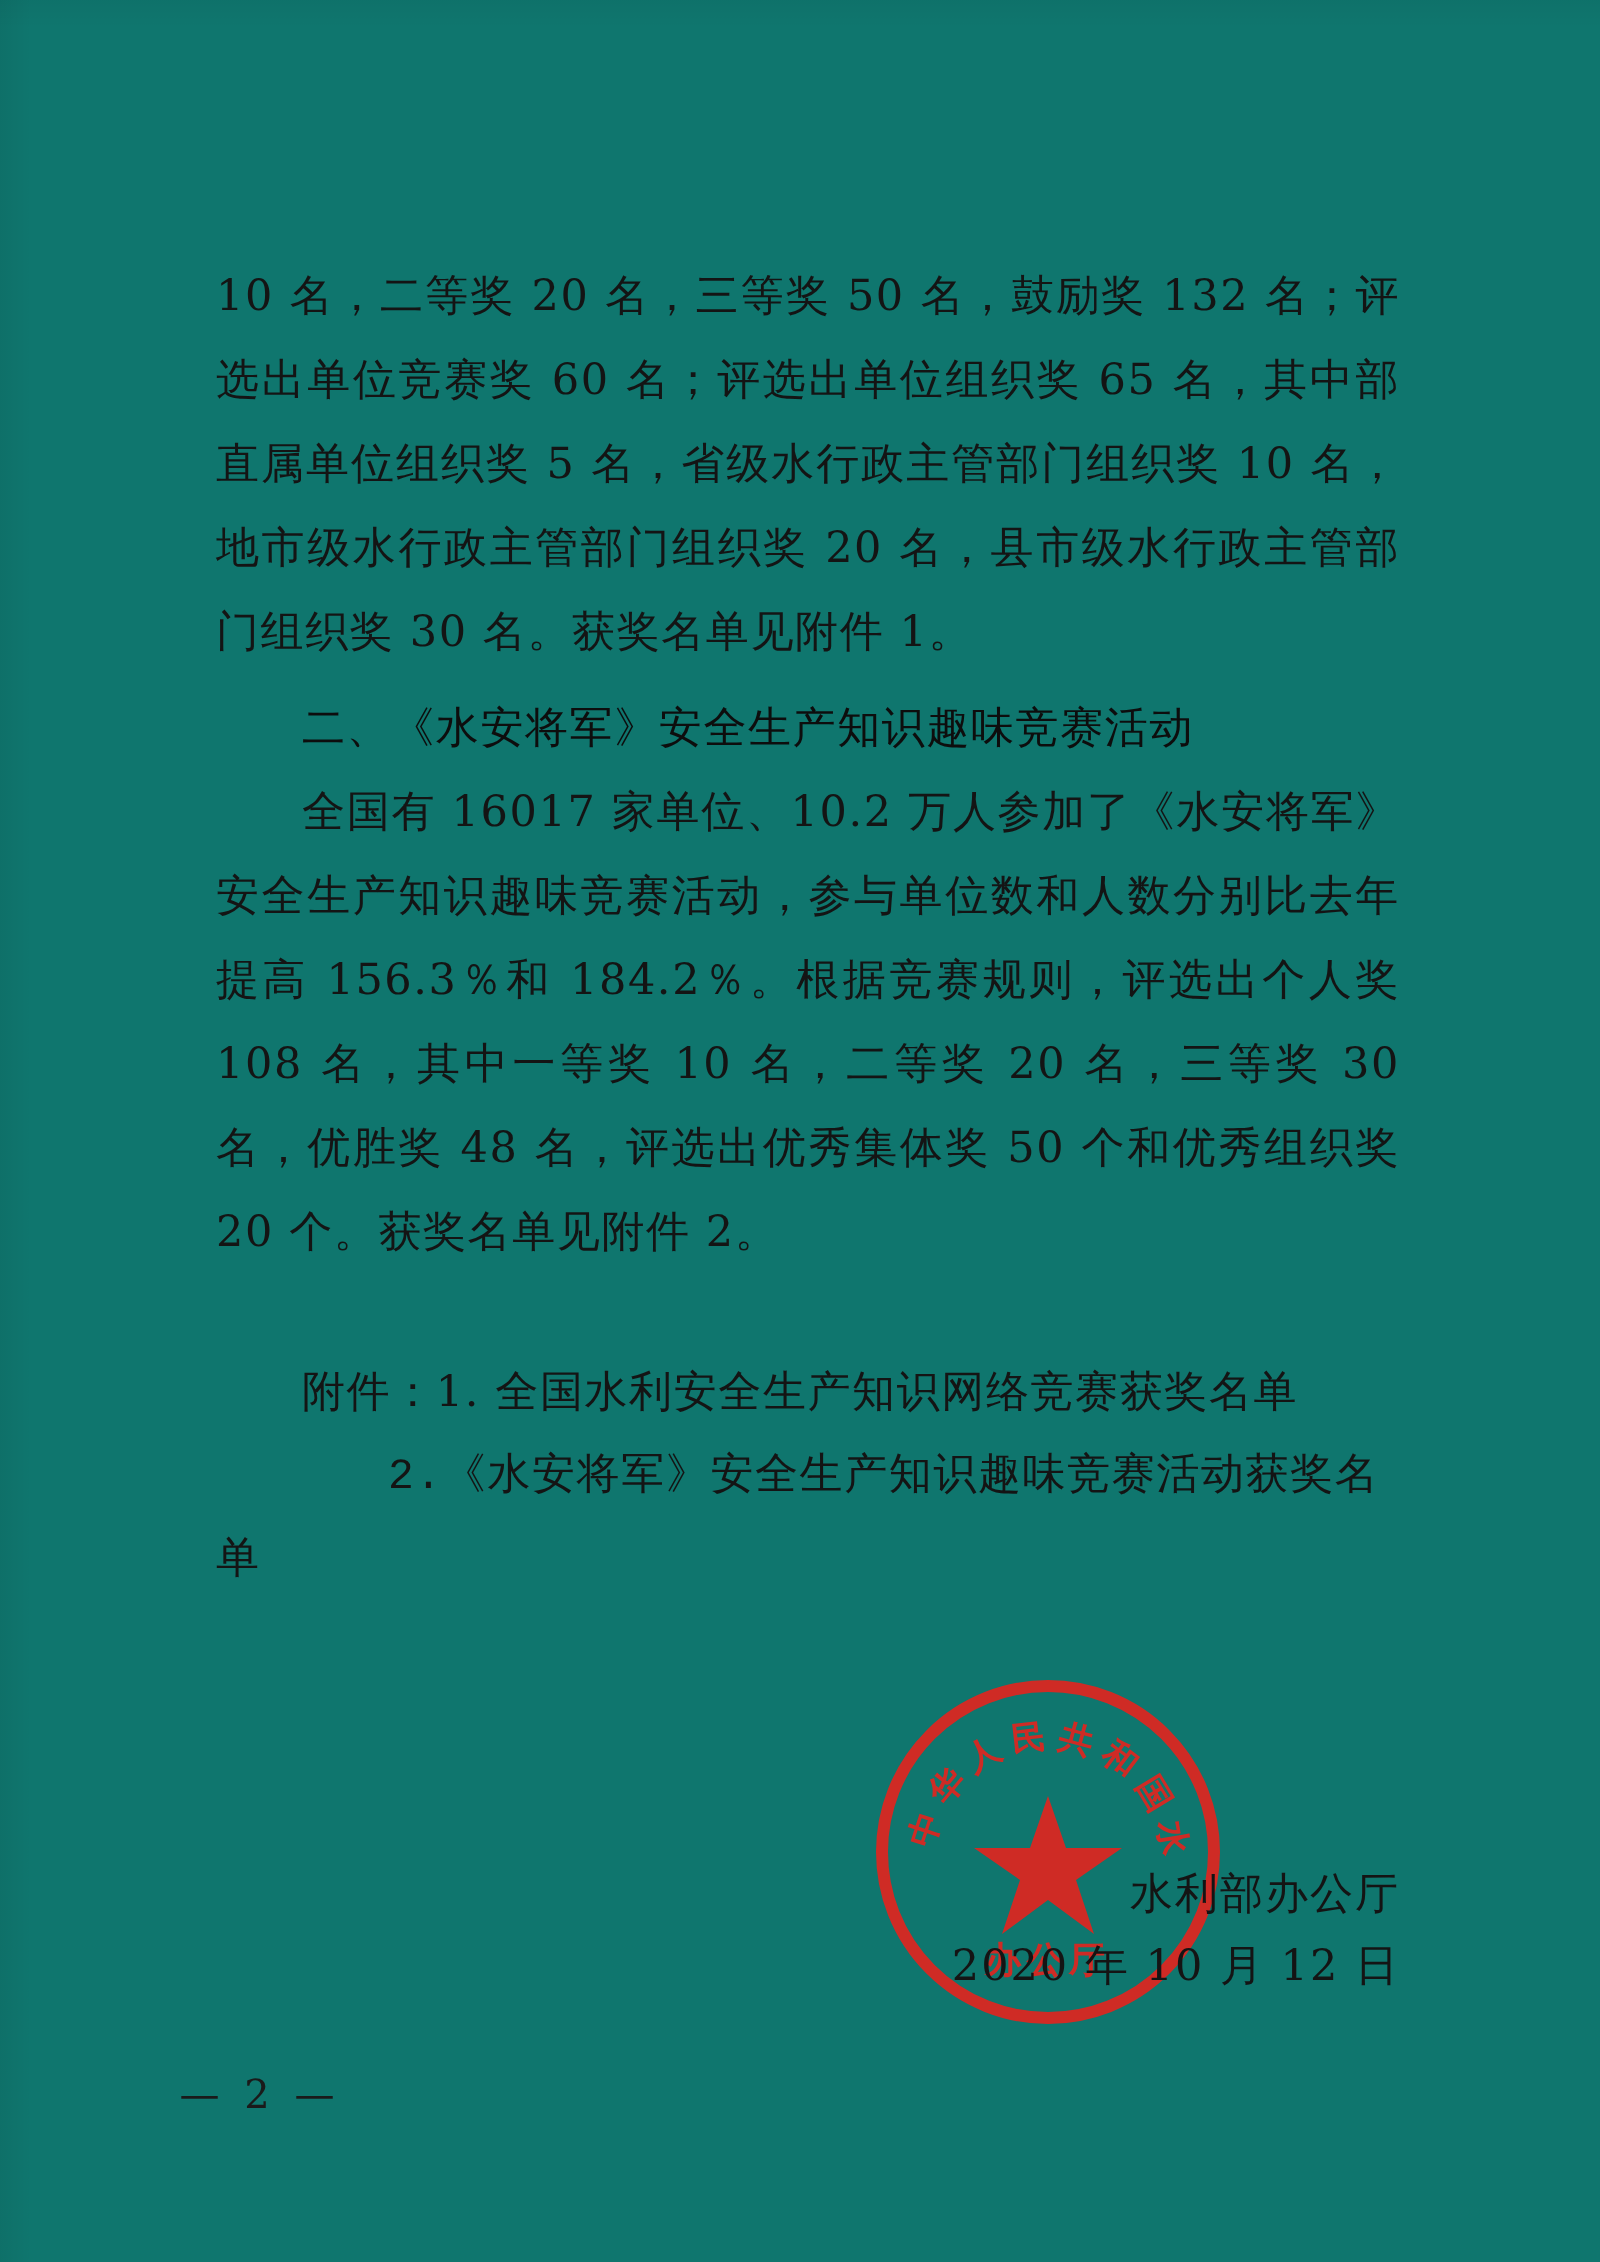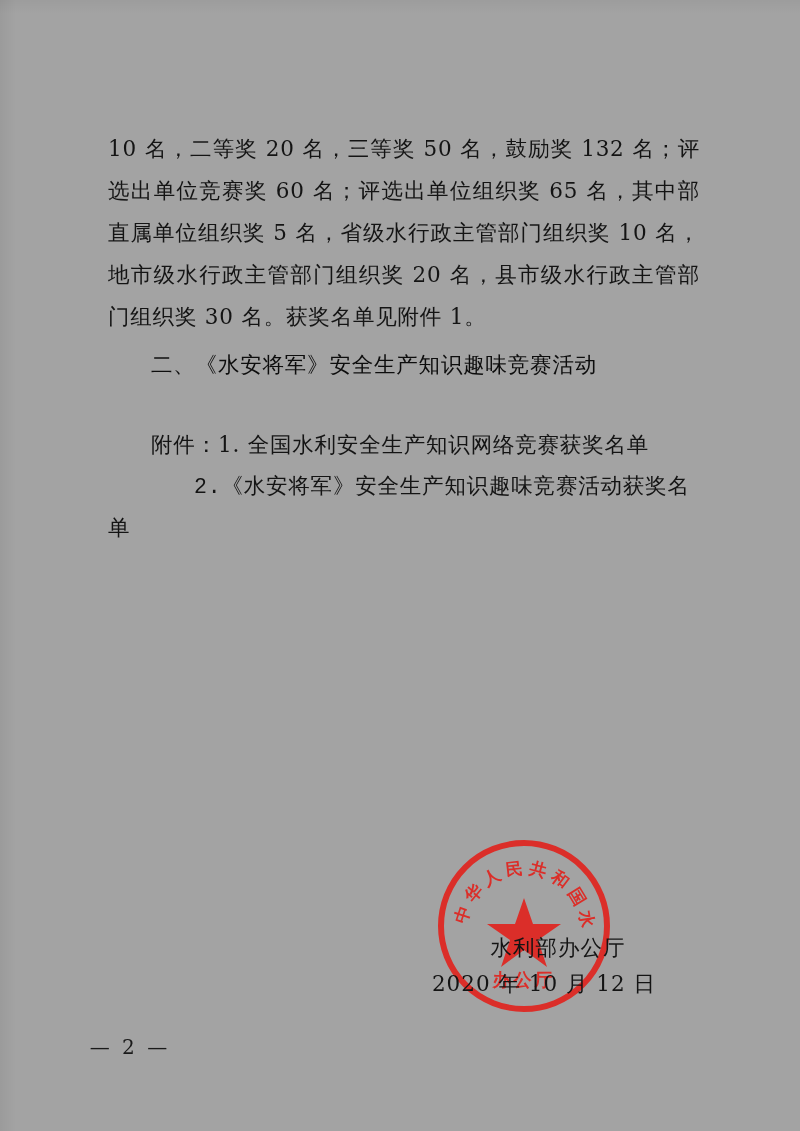--- a/index.html
+++ b/index.html
@@ -15,21 +15,21 @@
     color: #1a1a1a;
     overflow: hidden;
   }
 
   .page {
     position: absolute;
     left: 0;
     top: 0;
     width: 800px;
     height: 1131px;
-    background: #a3a3a3;
+    background: #0f766e;
   }
 
   .content {
     position: absolute;
     left: 108px;
     top: 128px;
     width: 592px;
   }
 
   
@@ -93,24 +93,24 @@
     opacity: 0.92;
   }
   .seal-inner {
     position: absolute;
     left: 0; top: 0; right: 0; bottom: 0;
   }
   .seal svg { display: block; }
 
   .sign-text {
     position: absolute;
-    left: 300px;
+    left: 320px;
     top: 100px;
     width: 272px;
-    text-align: center;
+    text-align: right;
   }
   .sign-org {
     font-size: 21.5px;
     line-height: 36px;
     letter-spacing: 1px;
     color: #141414;
     padding-left: 28px;
   }
   .sign-date {
     font-size: 21.5px;
@@ -155,20 +155,21 @@
   <div class="edge-left"></div>
 
   <div class="content">
 
     <p class="para cont">10 名，二等奖 20 名，三等奖 50 名，鼓励奖 132 名；评选出单位竞赛奖 60 名；评选出单位组织奖 65 名，其中部直属单位组织奖 5 名，省级水行政主管部门组织奖 10 名，地市级水行政主管部门组织奖 20 名，县市级水行政主管部门组织奖 30 名。获奖名单见附件 1。</p>
 
     <div class="gap-sm"></div>
 
     <p class="heading">二、《水安将军》安全生产知识趣味竞赛活动</p>
 
+    <p class="para indent">全国有 16017 家单位、10.2 万人参加了《水安将军》安全生产知识趣味竞赛活动，参与单位数和人数分别比去年提高 156.3％和 184.2％。根据竞赛规则，评选出个人奖 108 名，其中一等奖 10 名，二等奖 20 名，三等奖 30 名，优胜奖 48 名，评选出优秀集体奖 50 个和优秀组织奖 20 个。获奖名单见附件 2。</p>
 
 
     <div class="attachments">
       <div class="attach-line first">附件：1. 全国水利安全生产知识网络竞赛获奖名单</div>
       <div class="attach-line second">2.《水安将军》安全生产知识趣味竞赛活动获奖名单</div>
     </div>
 
   </div>
 
   <div class="sign-block">

